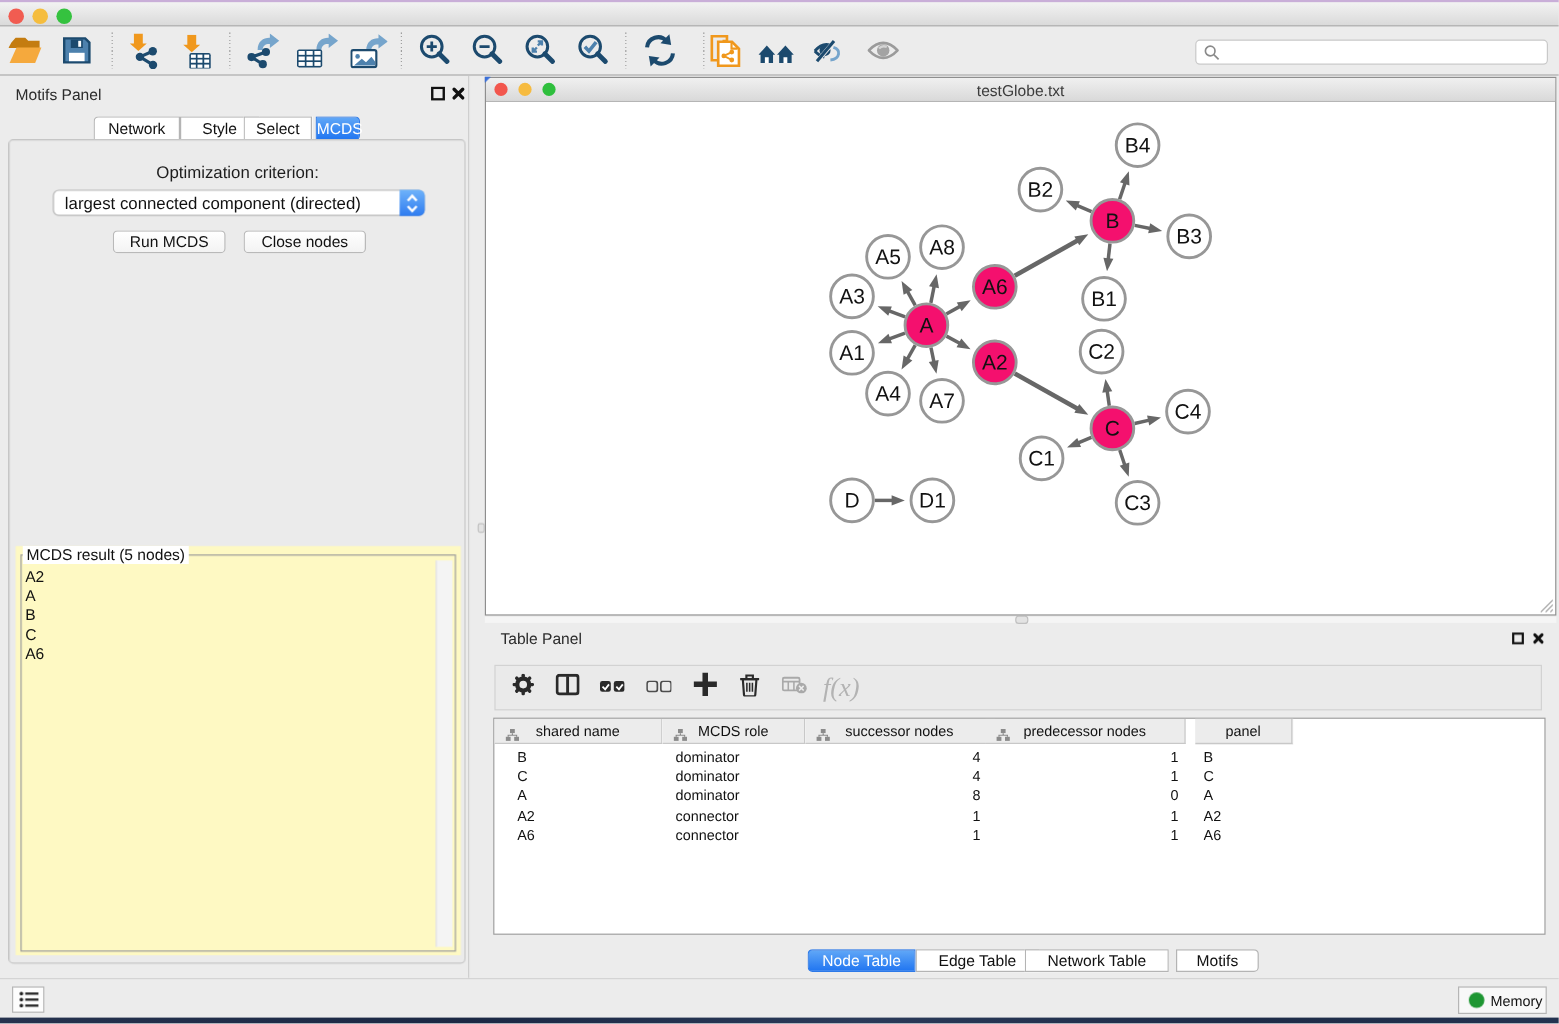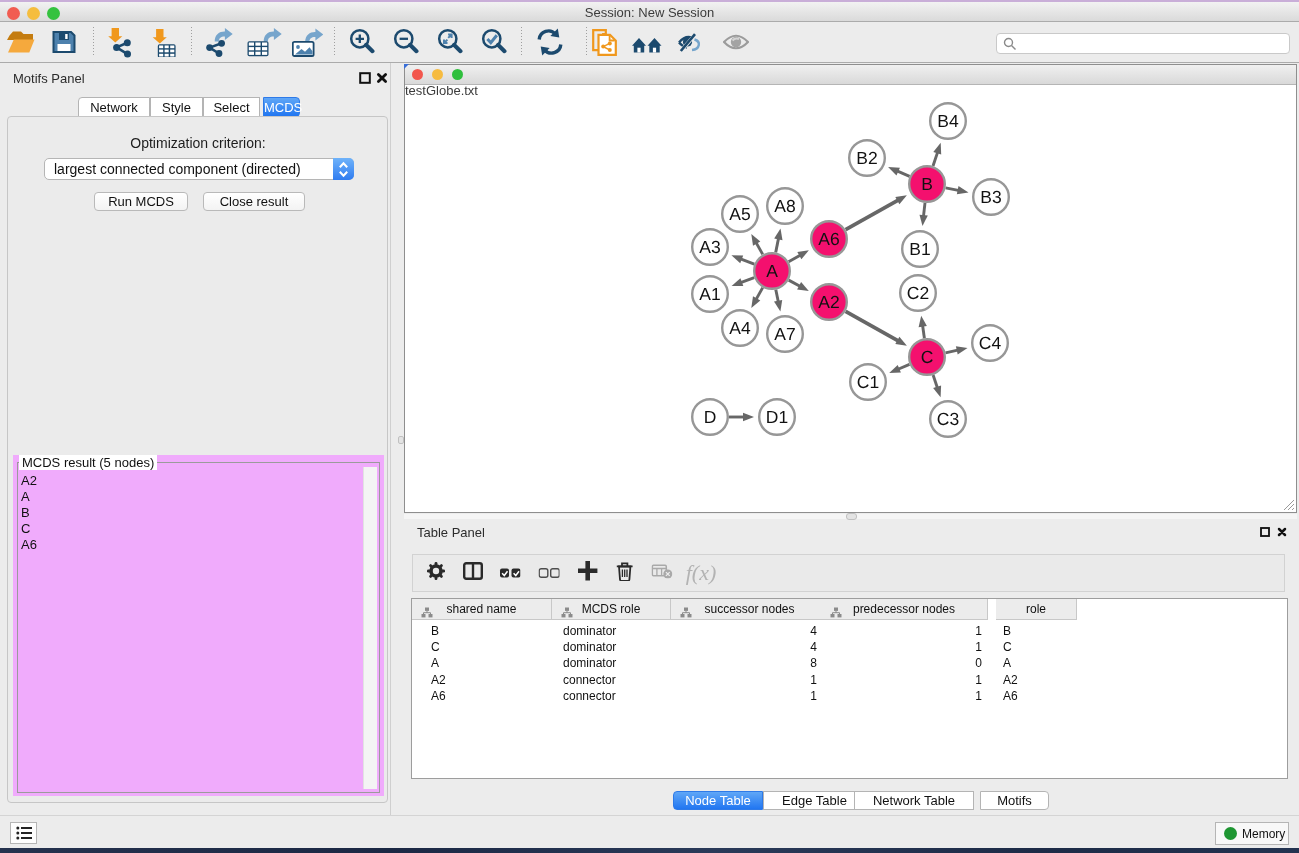--- a/index.html
+++ b/index.html
@@ -19,51 +19,50 @@
 #cp-title{left:13px;top:71px;font-size:13px;color:#2c2c2c}
 #cp-tabs{left:78px;top:97px;height:20px}
 .tab{position:absolute;top:0;height:20px;border:1px solid #b4b4b4;background:#fff;font-size:13px;color:#111;text-align:center;line-height:19px}
 .tab.sel{background:linear-gradient(#60a7f7,#2176f1);color:#fff;border-color:#2e7ae8}
 #cp-panel{left:7px;top:116px;width:381px;height:687px;border:1px solid #c6c6c6;border-radius:4px;background:#ebebeb}
 #optlabel{left:0;top:135px;width:396px;text-align:center;font-size:14px;color:#1d1d1d}
 #dropdown{left:44px;top:158px;width:310px;height:22px;background:#fff;border:1px solid #b5b5b5;border-radius:5px}
 #dropdown .txt{position:absolute;left:9px;top:2px;font-size:14px;color:#111}
 #dropdown .spin{position:absolute;right:-1px;top:-1px;width:21px;height:22px;border-radius:0 5px 5px 0;background:linear-gradient(#6fb3fa,#2f7cf0)}
 .btn{position:absolute;height:19px;background:linear-gradient(#ffffff,#f3f3f3);border:1px solid #b9b9b9;border-radius:4px;font-size:13px;color:#111;text-align:center;line-height:17px}
-#mcdsbox{left:13px;top:455px;width:371px;height:341px;background:#f0abfc}
+#mcdsbox{left:13px;top:455px;width:371px;height:341px;background:#fef9c3}
 #mcdsfs{position:absolute;left:4px;top:7px;width:363px;height:331px;border:1px solid #9b9b9b}
 #mcdslegend{position:absolute;left:6px;top:0px;background:#fff;padding:0 3px;font-size:13px;color:#111}
 #mcdslist{position:absolute;left:8px;top:18px;font-size:13px;color:#111;line-height:16px}
 #mcdssb{position:absolute;left:350px;top:12px;width:14px;height:322px;background:#f4f4f4;border-left:1px solid #e2e2e2}
 #vdiv{left:390px;top:63px;width:1px;height:752px;background:#cfcfcf}
 #vgrip{left:398px;top:436px;width:6px;height:8px;background:#e3e3e3;border:1px solid #c0c0c0;border-radius:2px}
 #hstrip{left:404px;top:514px;width:893px;height:5px;background:#f5f5f5}
 #hgrip{left:846px;top:513px;width:11px;height:7px;background:#e3e3e3;border:1px solid #c0c0c0;border-radius:3px}
 #netwin{left:404px;top:64px;width:893px;height:449px;border:1px solid #8e8e8e;background:#fff}
 #nettb{position:absolute;left:0;top:0;width:891px;height:20px;background:linear-gradient(#f0f0f0,#d9d9d9);border-bottom:1px solid #b5b5b5}
-#nettb .t{position:absolute;left:0;right:0;top:18px;text-align:left;font-size:13px;color:#3c3c3c}
+#nettb .t{position:absolute;left:0;right:0;top:3px;text-align:center;font-size:13px;color:#3c3c3c}
 #grip{position:absolute;right:1px;bottom:1px;width:14px;height:14px}
 #tp-title{left:417px;top:525px;font-size:13px;color:#2c2c2c}
 #tp-toolbar{left:412px;top:554px;width:873px;height:38px;background:#eaeaea;border:1px solid #d2d2d2}
 #tbl{left:411px;top:598px;width:877px;height:181px;background:#fff;border:1px solid #9d9d9d}
 .th{position:absolute;top:0;height:21px;background:#ececec;border-right:1px solid #c8c8c8;border-bottom:1px solid #c8c8c8;font-size:12px;color:#111;text-align:center;line-height:21px}
 .td{position:absolute;font-size:12px;color:#111;height:16px;line-height:16px}
 .btab{position:absolute;top:791px;height:19px;border:1px solid #b4b4b4;background:#fff;font-size:13px;color:#111;text-align:center;line-height:18px}
 .btab.sel{background:linear-gradient(#60a7f7,#2176f1);color:#fff;border-color:#2e7ae8}
 #statussep{left:0;top:815px;width:1299px;height:1px;background:#d4d4d4}
 #listbtn{left:10px;top:822px;width:27px;height:22px;background:#fdfdfd;border:1px solid #b5b5b5}
 #membtn{left:1215px;top:822px;width:74px;height:23px;background:#f8f8f8;border:1px solid #b5b5b5}
 </style></head>
 <body>
 <div class="abs" id="deskTop"></div>
 <div class="abs" id="titlebar">
   <div class="tl" style="left:7px;top:5px;width:13px;height:13px;background:#f15c51"></div>
   <div class="tl" style="left:27px;top:5px;width:13px;height:13px;background:#f5bd3e"></div>
   <div class="tl" style="left:47px;top:5px;width:13px;height:13px;background:#35c23f"></div>
-  <div class="t">Session: New Session</div>
 </div>
 <div class="abs" id="toolbar">
 <div class="ticon" style="left:7px;top:6px"><svg width="28" height="28" viewBox="0 0 28 28">
         <path d="M2.5 7.5 L6 3.5 h8 l2.5 2.5 h9.5 v6 h-26 z" fill="#c47c10"></path>
 <path d="M1 24.5 L6.8 11.5 h20.7 L22.3 24.5 z" fill="#f5a93d"></path>
       </svg></div>
 <div class="ticon" style="left:50px;top:6px"><svg width="28" height="28" viewBox="0 0 28 28">
         <path d="M3.5 4 h17.5 l3.5 3.5 v16.5 h-21 z" fill="#4d81ad" stroke="#1c4a6e" stroke-width="2"></path>
 <path d="M9 5 h10 v7 h-10 z" fill="#1c4a6e"></path>
         <rect x="15.2" y="6" width="2.4" height="5" fill="#fff"></rect>
@@ -196,34 +195,34 @@
   </div>
 <div class="abs" id="cp-title">Motifs Panel</div>
 <svg class="abs" style="left:359px;top:72px" width="12" height="12" viewBox="0 0 12 12">
     <rect x="1.2" y="1.2" width="9.6" height="9.6" fill="none" stroke="#111" stroke-width="2"></rect>
   </svg>
 <svg class="abs" style="left:376px;top:72px" width="12" height="12" viewBox="0 0 12 12">
     <path d="M2.4 2.4 L9.6 9.6 M9.6 2.4 L2.4 9.6" stroke="#111" stroke-width="2.8" stroke-linecap="round"></path>
   </svg>
 <div class="abs" id="cp-tabs">
   <div class="tab" style="left:0;width:72px;border-radius:4px 0 0 0">Network</div>
-  <div class="tab" style="left:72px;width:53px">Style</div>
+  <div class="tab" style="left:72px;width:66px">Style</div>
   <div class="tab" style="left:125px;width:57px">Select</div>
   <div class="tab sel" style="left:185px;width:37px;border-radius:0 4px 4px 0">MCDS</div>
 </div>
 <div class="abs" id="cp-panel"></div>
 <div class="abs" id="optlabel">Optimization criterion:</div>
 <div class="abs" id="dropdown">
     <span class="txt">largest connected component (directed)</span>
     <span class="spin"><svg width="21" height="23" viewBox="0 0 21 23">
         <path d="M6.8 9.2 l3.7-4 3.7 4 M6.8 13.8 l3.7 4 3.7-4" fill="none" stroke="#fff" stroke-width="2"></path>
       </svg></span>
   </div>
 <div class="btn" style="left:94px;top:192px;width:94px">Run MCDS</div>
-<div class="btn" style="left:203px;top:192px;width:102px">Close result</div>
+<div class="btn" style="left:203px;top:192px;width:102px">Close nodes</div>
 <div class="abs" id="mcdsbox">
   <div id="mcdsfs"></div>
   <div id="mcdslegend">MCDS result (5 nodes)</div>
   <div id="mcdslist">A2<br>A<br>B<br>C<br>A6</div>
   <div id="mcdssb"></div>
 </div>
 <div class="abs" id="vdiv"></div>
 <div class="abs" id="vgrip"></div>
 <div class="abs" id="hstrip"></div>
 <div class="abs" id="hgrip"></div>
@@ -394,21 +393,21 @@
           <rect x="0.5" y="7" width="4" height="3.4" fill="#8b8b8b"></rect>
           <rect x="7.5" y="7" width="4" height="3.4" fill="#8b8b8b"></rect>
           <path d="M6 4 v1.7 M2.5 7 v-1.3 h7 V7" stroke="#8b8b8b" stroke-width="1" fill="none"></path>
         </svg></span>successor nodes</div>
 <div class="th" style="left:409px;width:167px"><span style="position:absolute;left:9px;top:5px"><svg width="12" height="11" viewBox="0 0 12 11">
           <rect x="4" y="0.5" width="4" height="3.4" fill="#8b8b8b"></rect>
           <rect x="0.5" y="7" width="4" height="3.4" fill="#8b8b8b"></rect>
           <rect x="7.5" y="7" width="4" height="3.4" fill="#8b8b8b"></rect>
           <path d="M6 4 v1.7 M2.5 7 v-1.3 h7 V7" stroke="#8b8b8b" stroke-width="1" fill="none"></path>
         </svg></span>predecessor nodes</div>
-<div class="th" style="left:584px;width:81px">role</div>
+<div class="th" style="left:584px;width:81px">panel</div>
 <div class="td" style="left:19px;top:24px">B</div>
 <div class="td" style="left:151px;top:24px">dominator</div>
 <div class="td" style="left:259px;width:146px;top:24px;text-align:right">4</div>
 <div class="td" style="left:417px;width:153px;top:24px;text-align:right">1</div>
 <div class="td" style="left:591px;top:24px">B</div>
 <div class="td" style="left:19px;top:40px">C</div>
 <div class="td" style="left:151px;top:40px">dominator</div>
 <div class="td" style="left:259px;width:146px;top:40px;text-align:right">4</div>
 <div class="td" style="left:417px;width:153px;top:40px;text-align:right">1</div>
 <div class="td" style="left:591px;top:40px">C</div>

